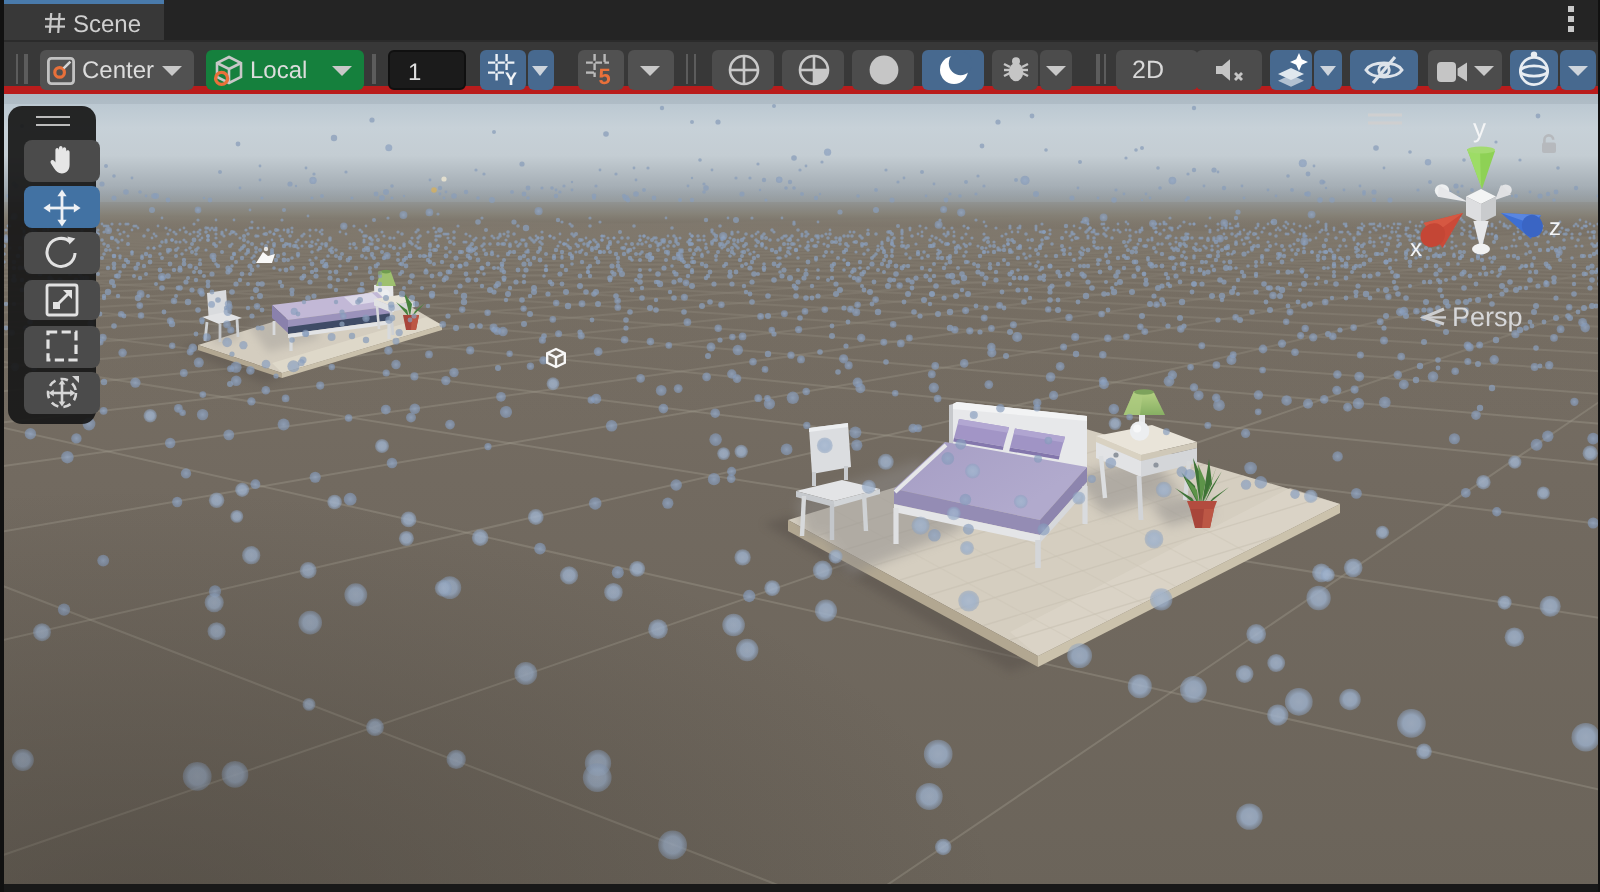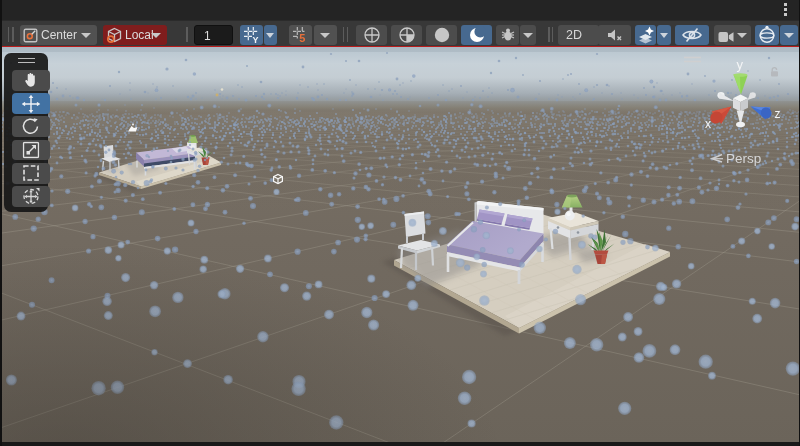--- a/index.html
+++ b/index.html
@@ -3579,37 +3579,48 @@
         <ellipse cx="766.2" cy="113" rx="5.2" ry="5.6" fill="#3a65c4" transform="rotate(-20 766.2 113)"></ellipse>
         <text x="736.5" y="68.5" font-size="13">y</text>
         <text x="705" y="128">x</text>
         <text x="774.5" y="117.5">z</text>
         <path d="M722,154.5 L712,158.7 L722,162" fill="none" stroke="#cdced0" stroke-width="1.5"></path>
         <path d="M713.5,158.7 L723,158.7" fill="none" stroke="#cdced0" stroke-width="1.2"></path>
         <text x="726" y="163" font-size="13.5" fill="#d6d7d9">Persp</text>
       </g>
 </svg>
 <div style="position:absolute;left:0;top:0;width:800px;height:20px;background:#242424">
+<div style="position:absolute;left:1.5px;top:0;width:80px;height:20px;background:#383838;border-top:2px solid #497aab;box-sizing:border-box">
+<svg style="position:absolute;left:20px;top:4px" width="11" height="11" viewBox="0 0 11 11">
+<g stroke="#c8c8c8" stroke-width="1.1">
+<line x1="3.6" y1="0.5" x2="2.9" y2="10.5"></line>
+            <line x1="7.8" y1="0.5" x2="7.1" y2="10.5"></line>
+<line x1="0.5" y1="3.5" x2="10.5" y2="3.5"></line>
+            <line x1="0.5" y1="7.3" x2="10.5" y2="7.3"></line>
+</g>
+        </svg>
+<div style="position:absolute;left:35px;top:3px;font-size:12px;color:#cfcfcf">Scene</div>
+</div>
 <div style="position:absolute;left:784px;top:3px;width:3px;height:3px;background:#c8c8c8"></div>
 <div style="position:absolute;left:784px;top:8px;width:3px;height:3px;background:#c8c8c8"></div>
 <div style="position:absolute;left:784px;top:13px;width:3px;height:3px;background:#c8c8c8"></div>
 </div>
-<div style="position:absolute;left:0;top:20px;width:800px;height:27px;background:#383838;border-top:1px solid #2b2b2b;border-bottom:1px solid #b91c1c;box-sizing:border-box">
+<div style="position:absolute;left:0;top:20px;width:800px;height:27px;background:#383838;border-top:1px solid #2b2b2b;border-bottom:4px solid #b91c1c;box-sizing:border-box">
       <div style="position:absolute;left:7.5px;top:6px;width:1.6px;height:15px;background:#5c5c5c"></div>
       <div style="position:absolute;left:12px;top:6px;width:1.6px;height:15px;background:#5c5c5c"></div>
       <div style="position:absolute;left:20px;top:4px;width:77px;height:20px;background:#515151;border-radius:3px;">
 <div style="position:absolute;left:3px;top:2px"><svg width="16" height="16" viewBox="0 0 16 16">
 <rect x="1.2" y="2.2" width="12.6" height="12.6" rx="1.5" fill="none" stroke="#c2c2c2" stroke-width="1.4"></rect>
 <circle cx="6.8" cy="9.2" r="2.4" fill="none" stroke="#e8703a" stroke-width="1.6"></circle>
 <line x1="8.8" y1="7.2" x2="12.2" y2="3.8" stroke="#d6d6d6" stroke-width="1.3"></line>
 </svg></div>
 <div style="position:absolute;left:21px;top:3px;font-size:12px;color:#dcdcdc">Center</div>
 <div style="position:absolute;right:6px;top:8px;width:0;height:0;border-left:5px solid transparent;border-right:5px solid transparent;border-top:5.5px solid #c8c8c8"></div>
       </div>
-      <div style="position:absolute;left:103px;top:4px;width:64px;height:20px;background:#7f1d1d;border-radius:3px;">
+      <div style="position:absolute;left:103px;top:4px;width:79px;height:20px;background:#15803d;border-radius:3px;">
 <div style="position:absolute;left:3px;top:2px"><svg width="17" height="17" viewBox="0 0 17 17">
 <g fill="none" stroke="#c8c8c8" stroke-width="1.3">
 <path d="M8.5,1.5 L14.5,4.5 L14.5,11.5 L8.5,14.5 L2.5,11.5 L2.5,4.5 Z"></path>
 <path d="M2.5,4.5 L8.5,7.5 L14.5,4.5 M8.5,7.5 L8.5,14.5"></path>
 </g>
 <circle cx="4.8" cy="12.2" r="3" fill="none" stroke="#e8703a" stroke-width="1.7"></circle>
 </svg></div>
 <div style="position:absolute;left:22px;top:3px;font-size:12px;color:#dcdcdc">Local</div>
 <div style="position:absolute;right:6px;top:8px;width:0;height:0;border-left:5px solid transparent;border-right:5px solid transparent;border-top:5.5px solid #c8c8c8"></div>
       </div>

